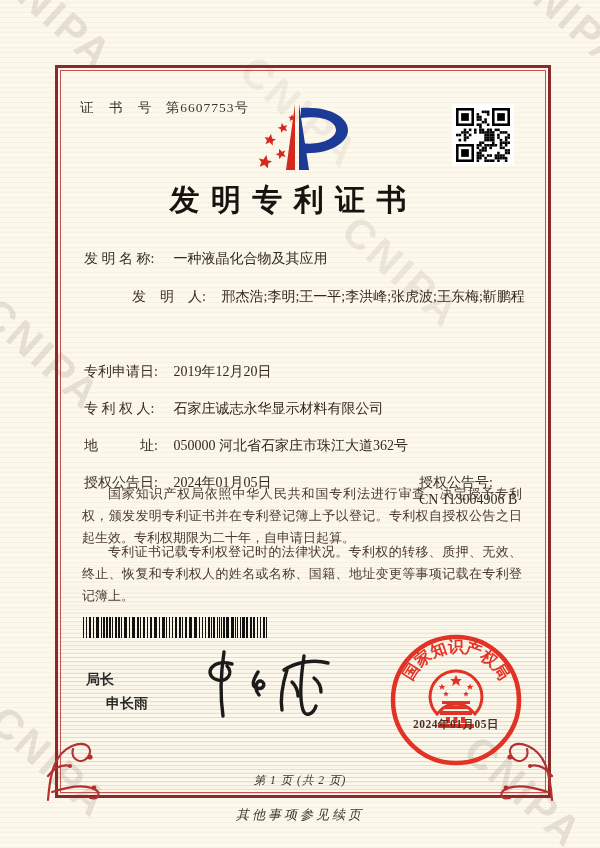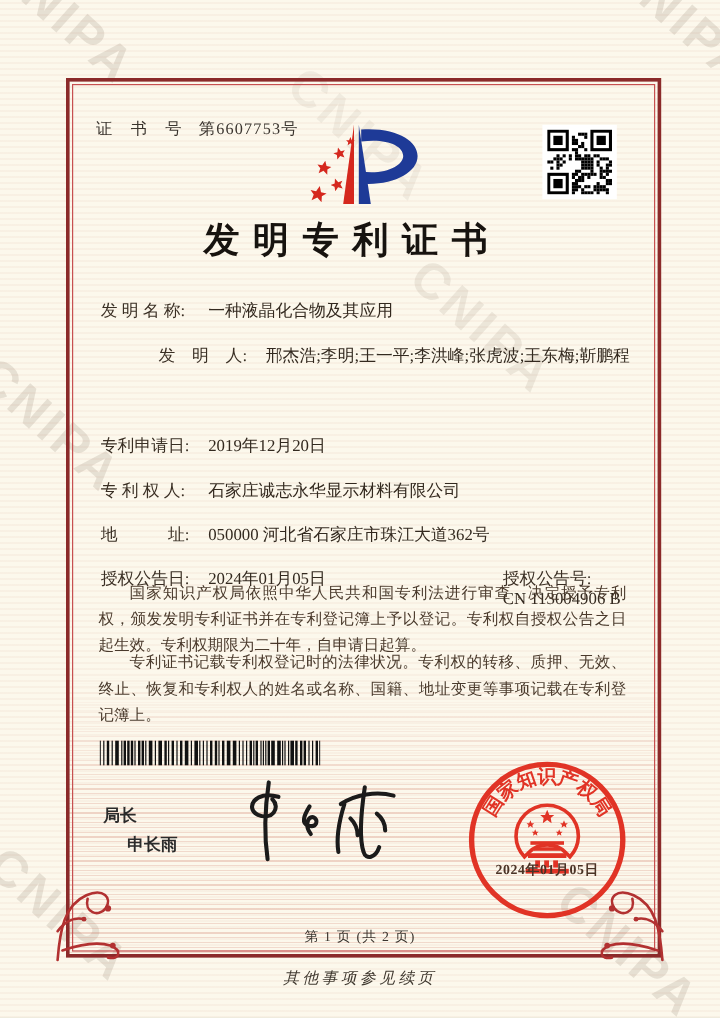--- a/index.html
+++ b/index.html
@@ -59,21 +59,21 @@
   .signer{position:absolute;left:86px;font-size:14px;font-weight:bold;
     font-family:"Liberation Sans","DejaVu Sans",sans-serif;color:#2b2b2b;}
   .signature{position:absolute;left:192px;top:648px;width:150px;height:74px;}
   .seal{position:absolute;left:389px;top:633px;width:134px;height:134px;opacity:0.95;}
   .seal-date{
     position:absolute;left:0;top:84px;width:134px;text-align:center;
     font-size:11.5px;font-weight:bold;color:#41291c;letter-spacing:0.5px;
   }
   .page-num{
     position:absolute;left:0;top:773px;width:600px;text-align:center;
-    font-size:11.5px;color:#3a342e;letter-spacing:1px;
+    font-size:11.5px;color:#3a342e;letter-spacing:1px;font-style:italic;
   }
   .continuation{
     position:absolute;left:0;top:806px;width:600px;text-align:center;
     font-size:13px;font-style:italic;color:#3f382f;letter-spacing:3px;
   }
 </style>
 </head>
 <body>
 
 <div class="page">

